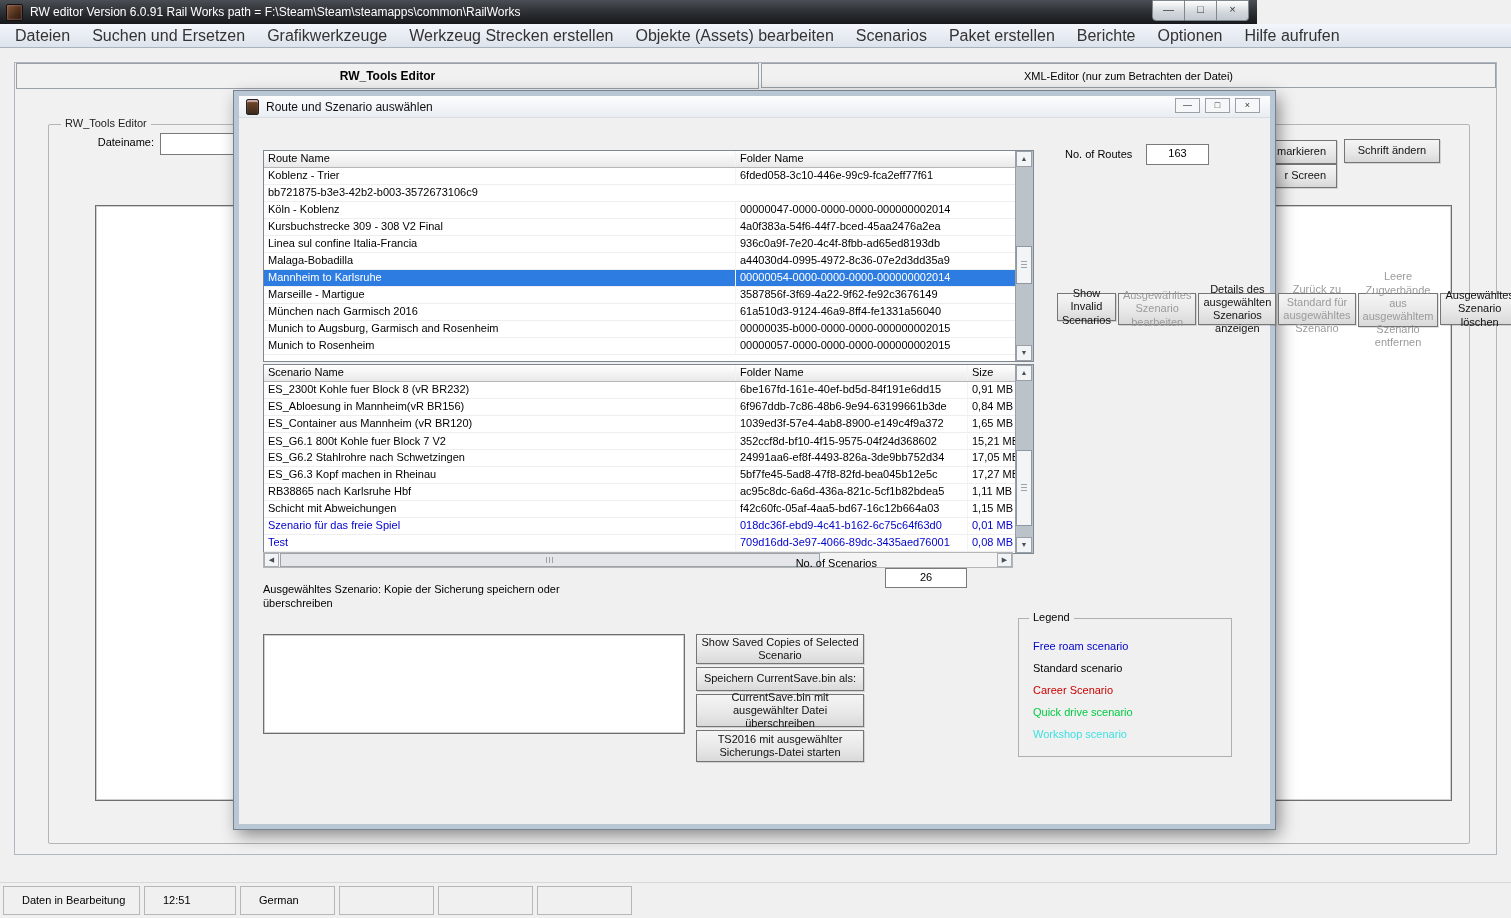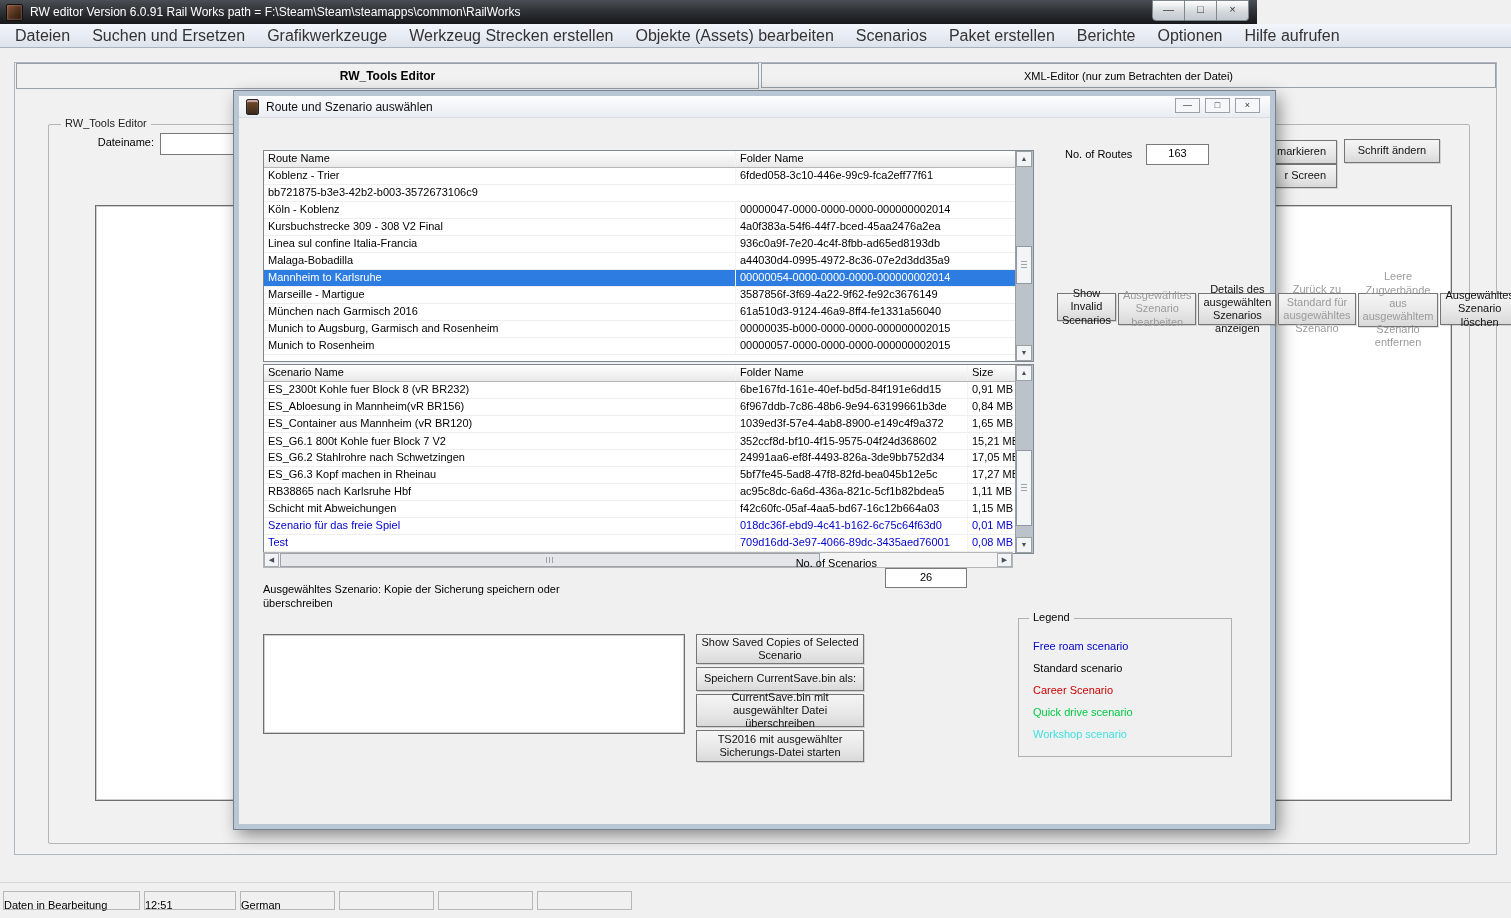--- a/index.html
+++ b/index.html
@@ -108,21 +108,21 @@
   .side-btns button:nth-of-type(8){height:34px;}
   .side-btns button:nth-of-type(9){height:30px;}
   .legend{left:779px;top:500px;width:214px;height:139px;border:1px solid #b0b0b0;}
   .legend-title{position:absolute;top:-8px;left:10px;background:#f0f0f0;padding:0 4px;}
   .legend-item{margin:0 0 0 14px;line-height:22px;}
   .legend-item:first-of-type{margin-top:16px;}
 
   
   .statusbar{left:0;top:882px;width:1511px;height:36px;background:#f0f0f0;border-top:1px solid #d8d8d8;
              display:flex;align-items:center;padding-left:3px;gap:4px;}
-  .status-panel{height:19px;border:1px solid #b7b7b7;line-height:27px;padding-left:0;box-sizing:border-box;background:#f0f0f0;}
+  .status-panel{height:29px;border:1px solid #b7b7b7;line-height:27px;padding-left:18px;box-sizing:border-box;background:#f0f0f0;}
   .status-panel:nth-of-type(1){width:137px;}
   .status-panel:nth-of-type(2){width:92px;}
   .status-panel:nth-of-type(3){width:95px;}
   .status-panel:nth-of-type(4){width:95px;}
   .status-panel:nth-of-type(5){width:95px;}
   .status-panel:nth-of-type(6){width:95px;}
 </style>
 </head>
 <body>
 

